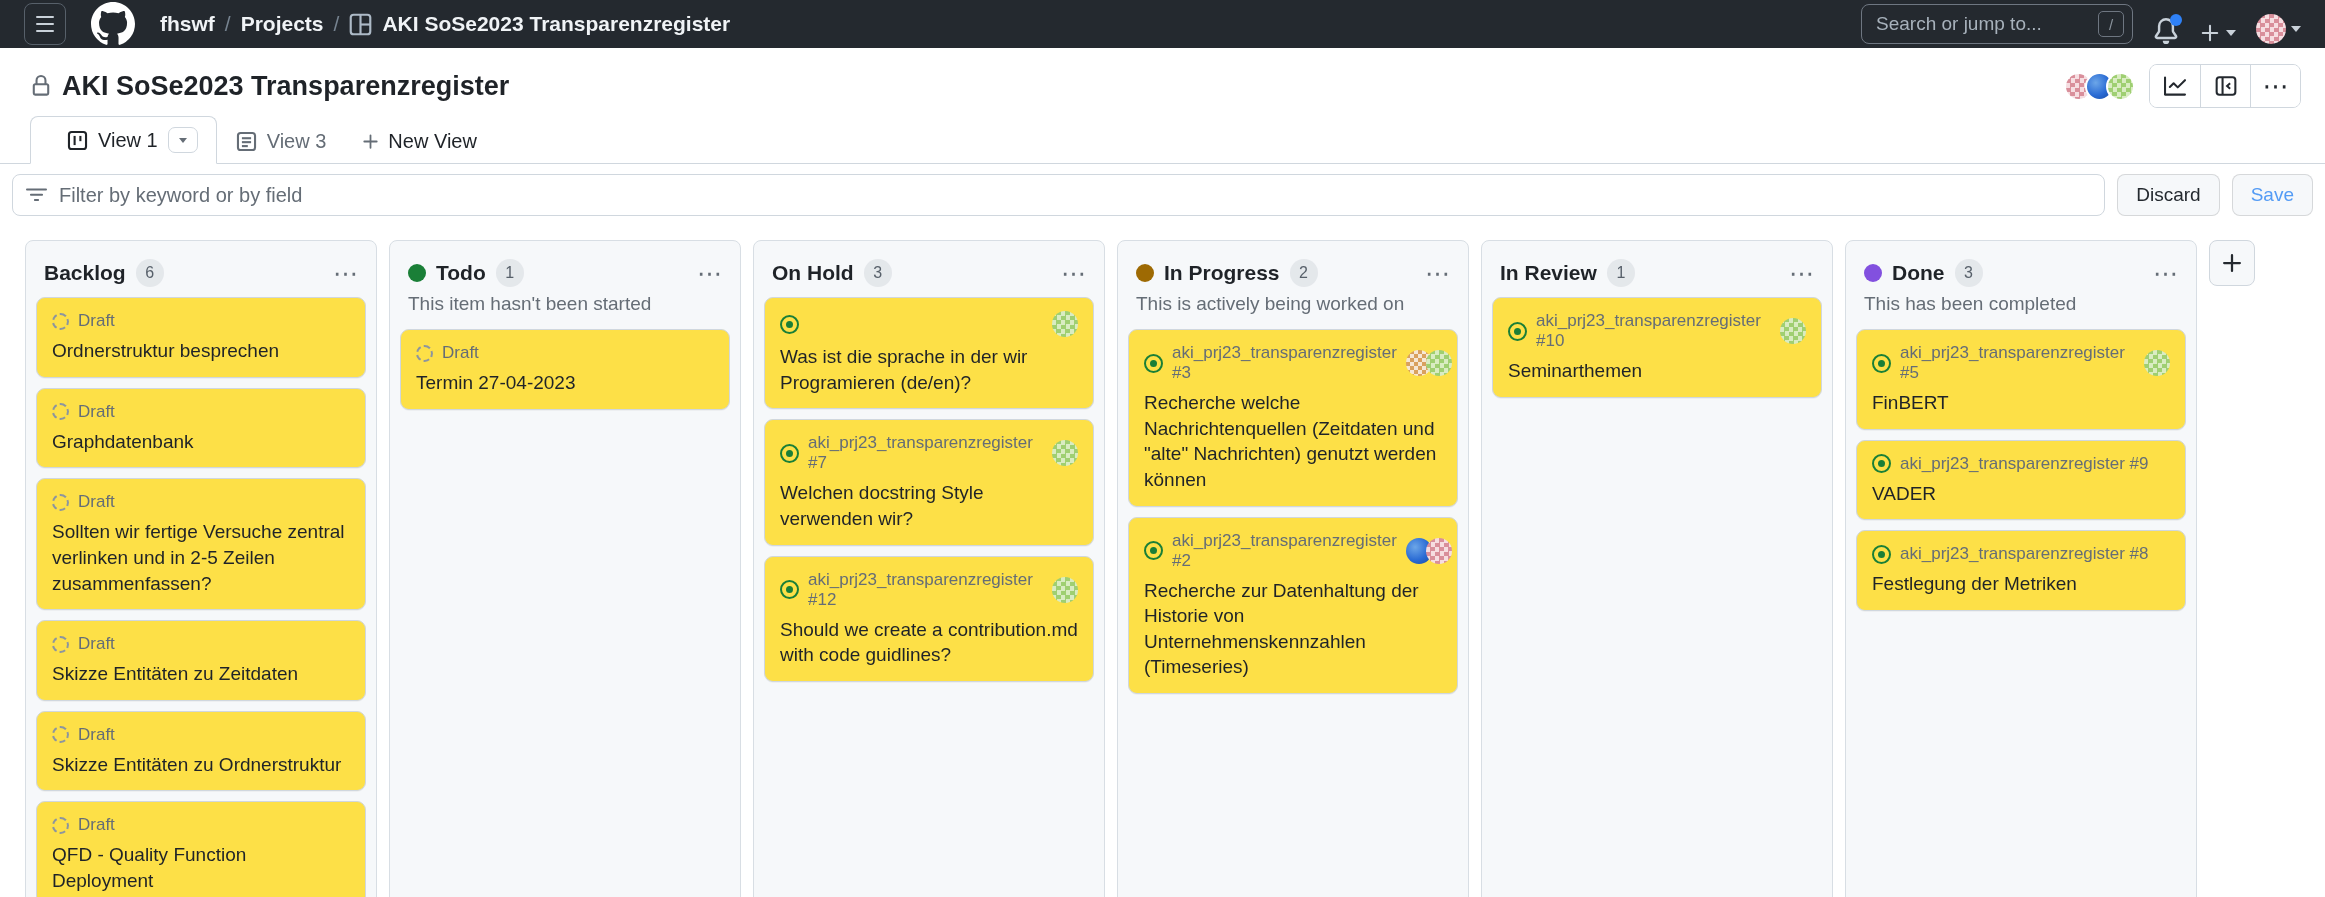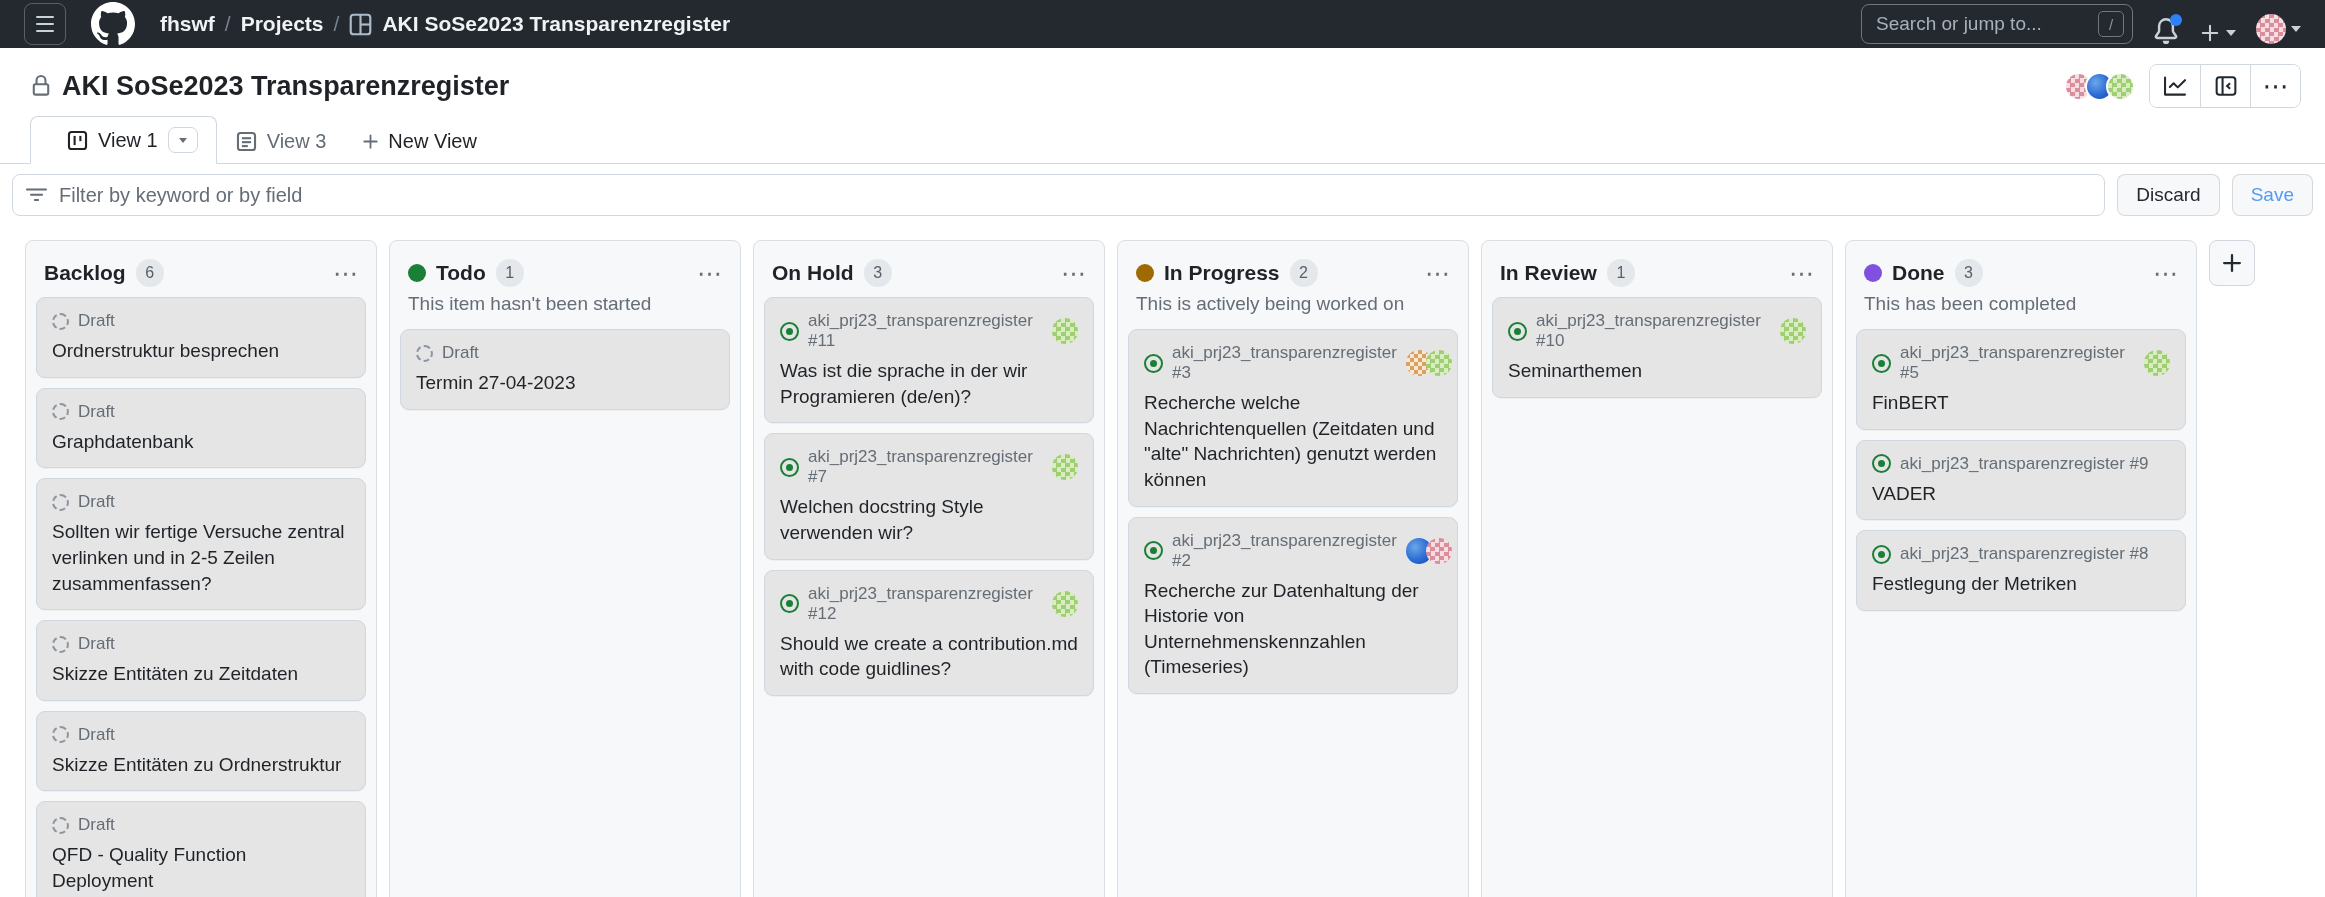--- a/index.html
+++ b/index.html
@@ -87,21 +87,21 @@
   .col-dot.green  { background:#1a7f37; }
   .col-dot.yellow { background:#9e6a03; }
   .col-dot.purple { background:#8250df; }
   .col-name { font-size:21px; font-weight:600; color:#1f2328; }
   .col-count { min-width:28px; height:28px; padding:0 9px; background:rgba(175,184,193,0.25);
     border-radius:14px; font-size:16px; color:#57606a; display:flex; align-items:center; justify-content:center; }
   .col-menu { margin-left:auto; background:none; border:none; cursor:pointer; display:flex; }
   .col-menu::before { content:"⋯"; font-size:25px; color:#656d76; line-height:1; }
   .col-desc { padding:0 10px 10px; font-size:19px; color:#656d76; }
   .cards { display:flex; flex-direction:column; gap:10px; padding:4px 2px; }
-  .card { background:#e5e5e5; border:1px solid #d0d7de; border-radius:9px; padding:13px 15px;
+  .card { background:#fde047; border:1px solid #d0d7de; border-radius:9px; padding:13px 15px;
     box-shadow:0 1px 0 rgba(27,31,36,0.04); cursor:pointer; }
   .card-top { display:flex; align-items:center; gap:9px; font-size:17px; color:#656d76; }
   .card-avatars { margin-left:auto; display:flex; }
   .card-avatars .avatar { width:26px; height:26px; }
   .card-avatars .avatar + .avatar { margin-left:-6px; }
   .card-title { margin-top:7px; font-size:19px; line-height:1.35; color:#1f2328; }
   .draft-icon { width:17px; height:17px; border:2px dashed #8c959f; border-radius:50%; flex:none; }
   .issue-icon { width:19px; height:19px; border:2px solid #1a7f37; border-radius:50%; flex:none;
     display:flex; align-items:center; justify-content:center; }
   .issue-icon::after { content:""; width:7px; height:7px; border-radius:50%; background:#1a7f37; }
@@ -316,21 +316,20 @@
   <section class="column">
     <div class="col-head">
       <span class="col-name">On Hold</span>
       <span class="col-count">3</span>
       <button class="col-menu"></button>
     </div>
     <div class="cards">
       <div class="card">
         <div class="card-top">
           <span class="issue-icon"></span>
-          <span>aki_prj23_transparenzregister #11</span>
           <span class="card-avatars">
               <span class="avatar green"></span>
             </span>
         </div>
         <div class="card-title">Was ist die sprache in der wir Programieren (de/en)?</div>
       </div>
       <div class="card">
         <div class="card-top">
           <span class="issue-icon"></span>
           <span>aki_prj23_transparenzregister #7</span>

